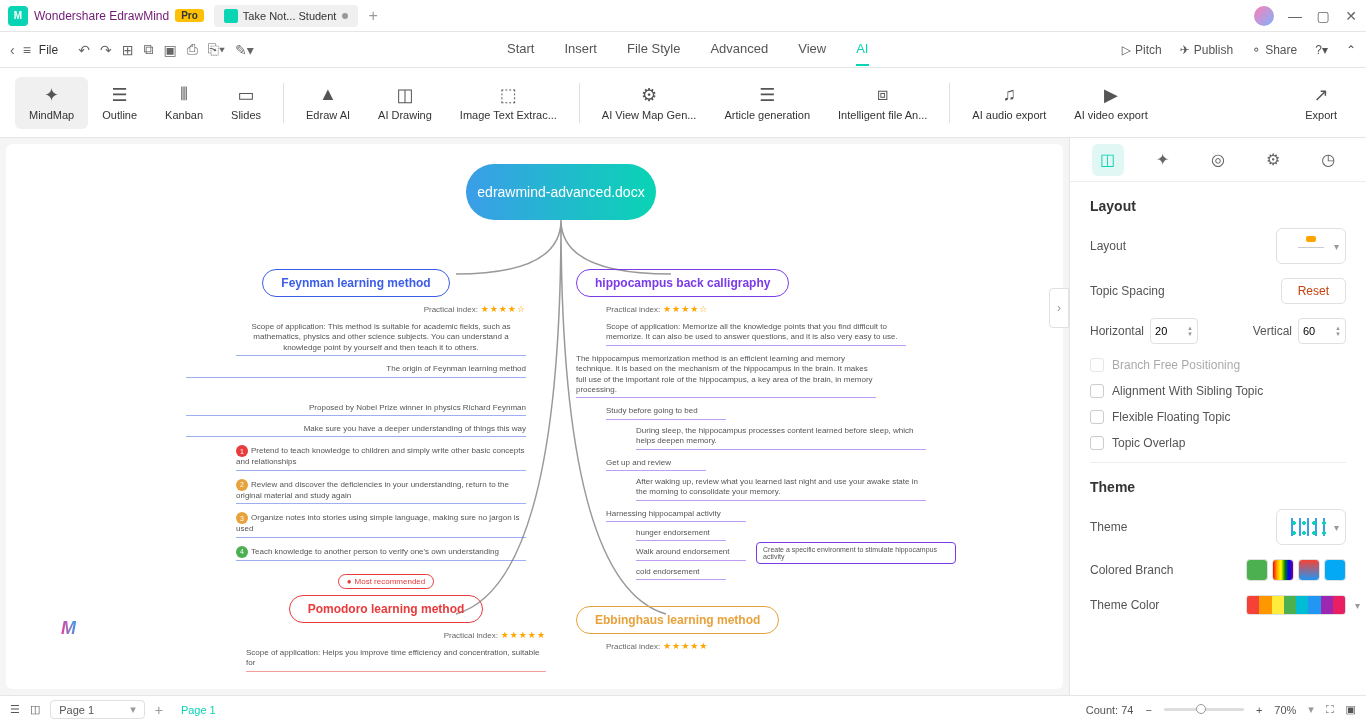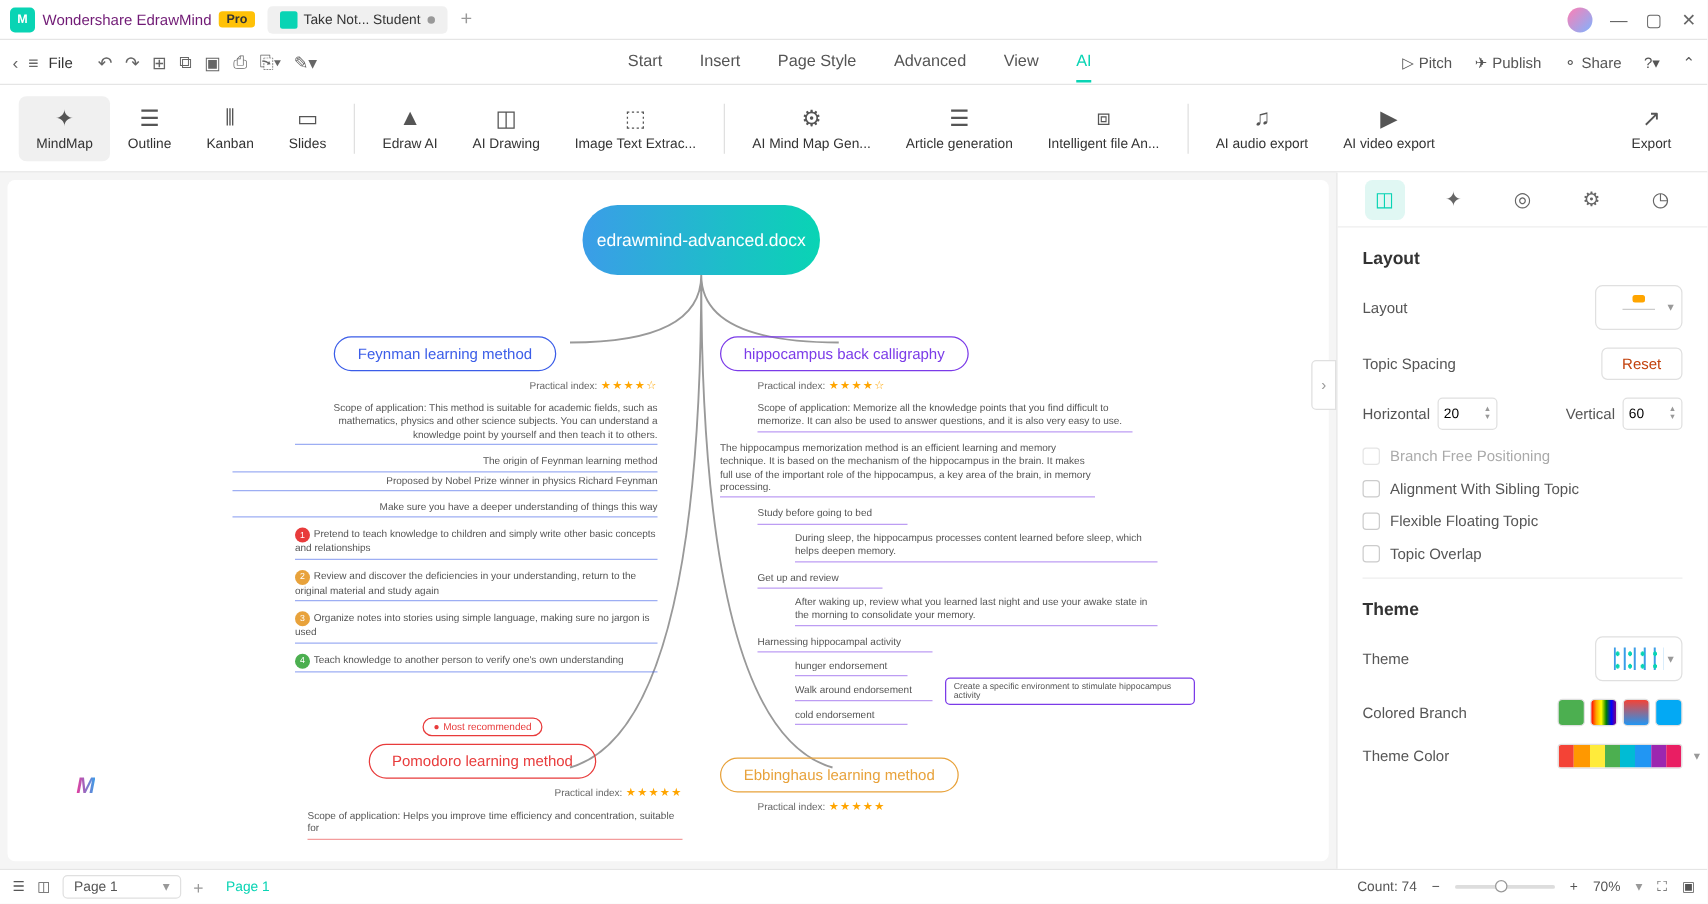--- a/index.html
+++ b/index.html
@@ -30,21 +30,21 @@
 .ribbon-item{display:flex;flex-direction:column;align-items:center;gap:4px;padding:8px 14px;cursor:pointer;border-radius:6px}
 .ribbon-item.active{background:#f0f0f0}
 .ribbon-icon{font-size:18px;color:#555;height:20px;display:flex;align-items:center}
 .ribbon-label{font-size:11px;color:#333;white-space:nowrap}
 .ribbon-sep{width:1px;height:40px;background:#e0e0e0;margin:0 8px}
 .ribbon-export{margin-left:auto}
 .main{display:flex;height:calc(723px - 32px - 36px - 70px - 28px);position:relative}
 .canvas{flex:1;background:#fff;position:relative;overflow:hidden;margin:6px;border-radius:6px}
 .root-node{position:absolute;left:460px;top:20px;width:190px;height:56px;background:linear-gradient(90deg,#3b9de8,#09d4b4);border-radius:28px;display:flex;align-items:center;justify-content:center;color:#fff;font-size:14px;font-weight:500;text-align:center;line-height:1.3}
 .branch{position:absolute;font-size:10px}
-.branch-title{border:1.5px solid;border-radius:15px;padding:6px 18px;font-size:12px;font-weight:400;text-align:center;display:inline-block}
+.branch-title{border:1.5px solid;border-radius:15px;padding:6px 18px;font-size:12px;font-weight:700;text-align:center;display:inline-block}
 .b-blue{border-color:#3b5de8;color:#3b5de8}
 .b-purple{border-color:#7b3be8;color:#7b3be8}
 .b-red{border-color:#e83b3b;color:#e83b3b}
 .b-orange{border-color:#e8a23b;color:#e8a23b}
 .sub{font-size:8px;color:#555;line-height:1.3;padding:2px 0;border-bottom:1px solid}
 .sub-blue{border-color:#3b5de880}
 .sub-purple{border-color:#7b3be880}
 .sub-red{border-color:#e83b3b80}
 .idx{font-size:8px;color:#666}
 .stars{color:#ffa500;font-size:9px;letter-spacing:1px}
@@ -125,21 +125,21 @@
     <span>⊞</span>
     <span>⧉</span>
     <span>▣</span>
     <span>⎙</span>
     <span>⎘▾</span>
     <span>✎▾</span>
   </div>
   <div class="menu-tabs">
     <span class="menu-tab">Start</span>
     <span class="menu-tab">Insert</span>
-    <span class="menu-tab">Page Style</span>
+    <span class="menu-tab">File Style</span>
     <span class="menu-tab">Advanced</span>
     <span class="menu-tab">View</span>
     <span class="menu-tab active">AI</span>
   </div>
   <div class="menu-right">
     <div class="menu-right-item">
         <span>▷</span>
         <span>Pitch</span>
       </div>
     <div class="menu-right-item">
@@ -181,21 +181,21 @@
       <span class="ribbon-icon">◫</span>
       <span class="ribbon-label">AI Drawing</span>
     </div>
   <div class="ribbon-item">
       <span class="ribbon-icon">⬚</span>
       <span class="ribbon-label">Image Text Extrac...</span>
     </div>
   <div class="ribbon-sep"></div>
   <div class="ribbon-item">
       <span class="ribbon-icon">⚙</span>
-      <span class="ribbon-label">AI Mind Map Gen...</span>
+      <span class="ribbon-label">AI View Map Gen...</span>
     </div>
   <div class="ribbon-item">
       <span class="ribbon-icon">☰</span>
       <span class="ribbon-label">Article generation</span>
     </div>
   <div class="ribbon-item">
       <span class="ribbon-icon">⧈</span>
       <span class="ribbon-label">Intelligent file An...</span>
     </div>
   <div class="ribbon-sep"></div>
@@ -217,23 +217,23 @@
   <div class="side-collapse">›</div>
   <div class="canvas">
     <svg class="connector">
         <path d="M555 76 Q555 130 450 130 M555 76 Q555 130 665 130 M555 76 Q555 440 450 470 M555 76 Q555 440 660 470" stroke="#999" fill="none" stroke-width="1.5"></path>
       </svg>
     <div class="root-node">edrawmind-advanced.docx</div>
 
     <div class="branch" style="left:180px;top:125px;width:340px;text-align:right">
       <div style="text-align:center"><span class="branch-title b-blue">Feynman learning method</span></div>
       <div style="margin-top:6px"><span class="idx">Practical index:</span> <span class="stars">★★★★☆</span></div>
-      <div class="sub sub-blue" style="margin-top:6px;text-align:right;width:290px;margin-left:auto">Scope of application: This method is suitable for academic fields, such as mathematics, physics and other science subjects. You can understand a knowledge point by yourself and then teach it to others.</div>
+      <div class="sub sub-blue" style="margin-top:6px;text-align:center;width:290px;margin-left:auto">Scope of application: This method is suitable for academic fields, such as mathematics, physics and other science subjects. You can understand a knowledge point by yourself and then teach it to others.</div>
       <div class="sub sub-blue" style="margin-top:6px">The origin of Feynman learning method</div>
-      <div class="sub sub-blue" style="margin-top:0">Proposed by Nobel Prize winner in physics Richard Feynman</div>
+      <div class="sub sub-blue" style="margin-top:23px">Proposed by Nobel Prize winner in physics Richard Feynman</div>
       <div class="sub sub-blue" style="margin-top:6px">Make sure you have a deeper understanding of things this way</div>
       <div class="sub sub-blue" style="margin-top:6px;text-align:left;width:290px;margin-left:auto"><span class="num-badge badge-red">1</span><span>Pretend to teach knowledge to children and simply write other basic concepts and relationships</span></div>
       <div class="sub sub-blue" style="margin-top:6px;text-align:left;width:290px;margin-left:auto"><span class="num-badge">2</span><span>Review and discover the deficiencies in your understanding, return to the original material and study again</span></div>
       <div class="sub sub-blue" style="margin-top:6px;text-align:left;width:290px;margin-left:auto"><span class="num-badge">3</span><span>Organize notes into stories using simple language, making sure no jargon is used</span></div>
       <div class="sub sub-blue" style="margin-top:6px;text-align:left;width:290px;margin-left:auto"><span class="num-badge badge-green">4</span><span>Teach knowledge to another person to verify one's own understanding</span></div>
     </div>
 
     <div class="branch" style="left:570px;top:125px;width:380px">
       <div><span class="branch-title b-purple">hippocampus back calligraphy</span></div>
       <div style="margin-top:6px;margin-left:30px"><span class="idx">Practical index:</span> <span class="stars">★★★★☆</span></div>

